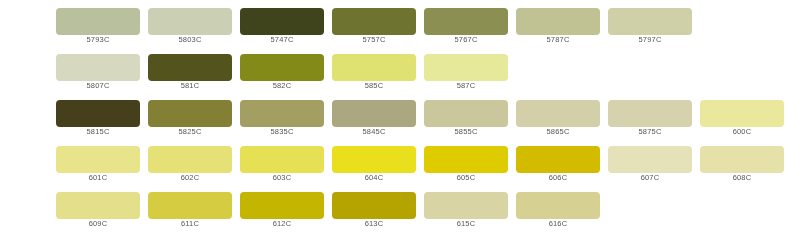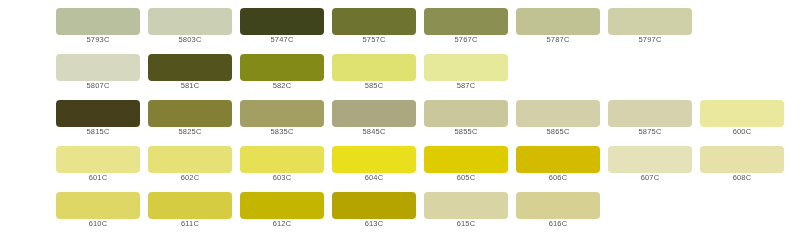--- a/index.html
+++ b/index.html
@@ -168,22 +168,22 @@
         <div class="swatch-chip" style="background-color: rgb(229, 226, 185);"></div>
         <div class="swatch-label">607C</div>
       </div>
       <div class="swatch-cell">
         <div class="swatch-chip" style="background-color: rgb(229, 225, 168);"></div>
         <div class="swatch-label">608C</div>
       </div>
     </div>
     <div class="swatch-row">
       <div class="swatch-cell">
-        <div class="swatch-chip" style="background-color: rgb(222, 215, 101);"></div>
-        <div class="swatch-label">610C</div>
+        <div class="swatch-chip" style="background-color: rgb(227, 223, 138);"></div>
+        <div class="swatch-label">609C</div>
       </div>
       <div class="swatch-cell">
         <div class="swatch-chip" style="background-color: rgb(213, 204, 65);"></div>
         <div class="swatch-label">611C</div>
       </div>
       <div class="swatch-cell">
         <div class="swatch-chip" style="background-color: rgb(196, 181, 0);"></div>
         <div class="swatch-label">612C</div>
       </div>
       <div class="swatch-cell">

